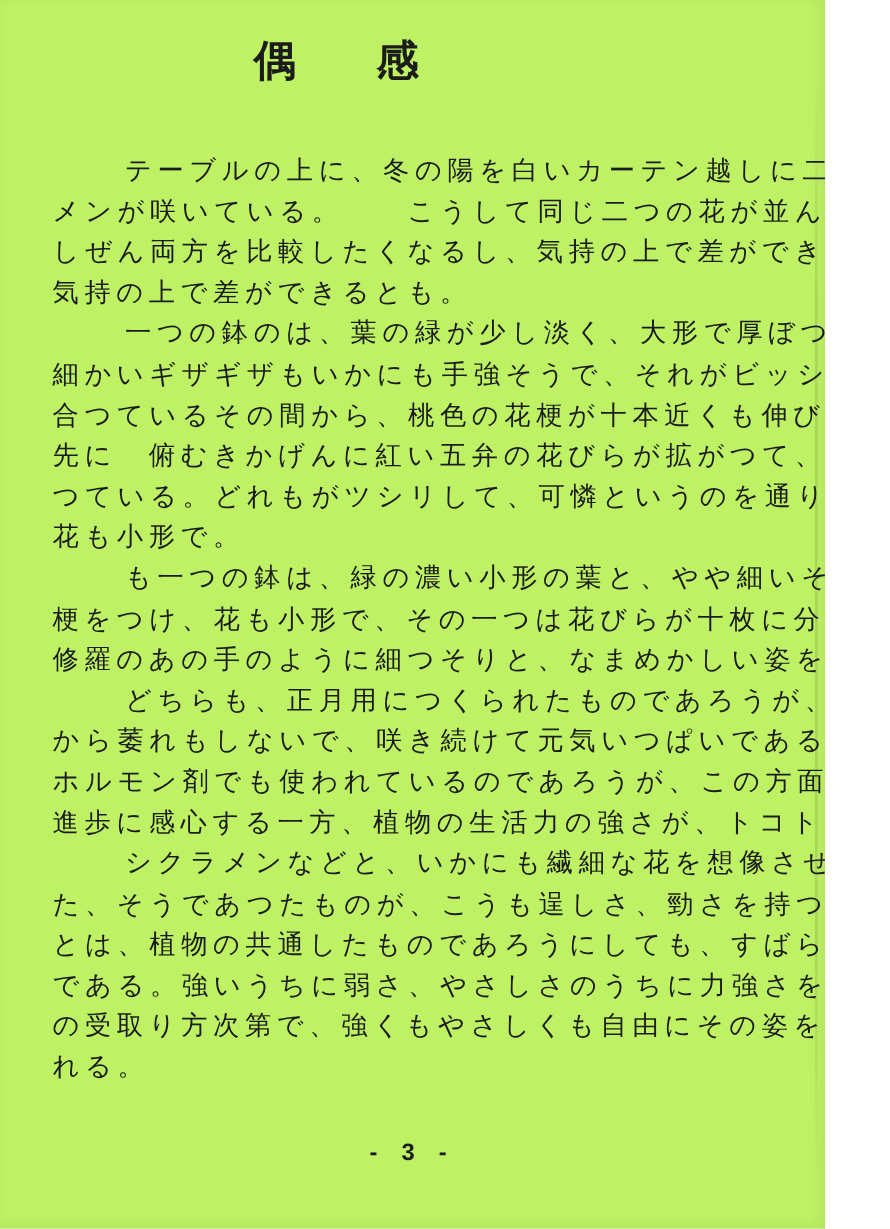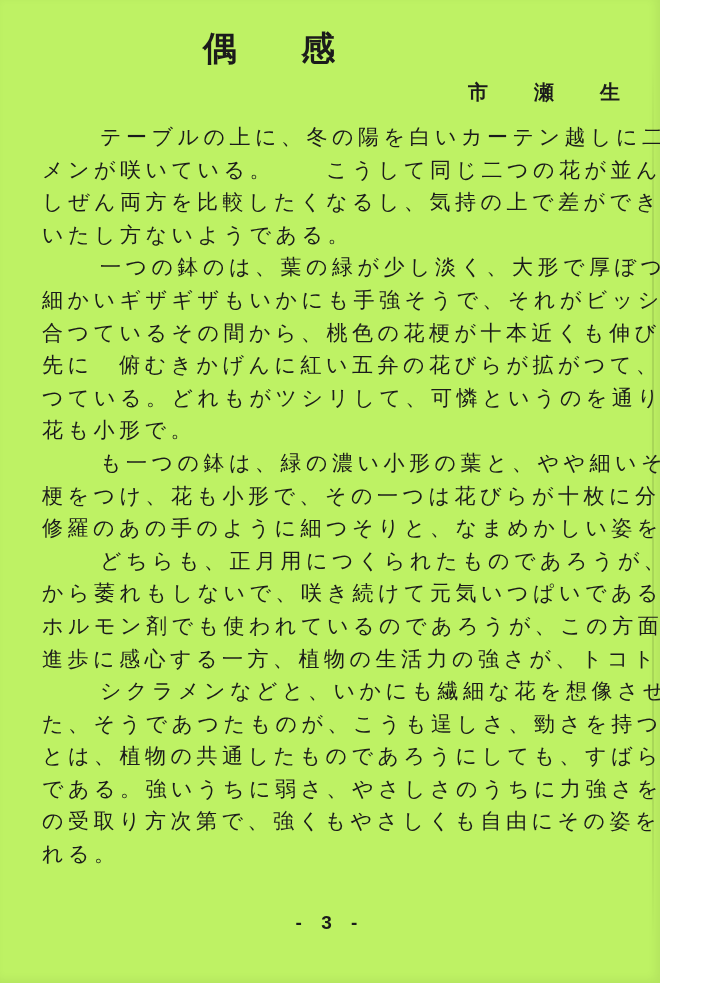--- a/index.html
+++ b/index.html
@@ -71,27 +71,26 @@
     font-weight: bold;
   }
 </style>
 </head>
 <body>
 
 <div class="page">
   <div class="scan-edge"></div>
 
   <div class="title">偶　感</div>
-  <div class="author">市　瀬　生</div>
 
   <div class="body-text">
     <div class="line indent">テーブルの上に、冬の陽を白いカーテン越しに二鉢のシクラ</div>
     <div class="line">メンが咲いている。　　こうして同じ二つの花が並んでいると、</div>
     <div class="line">しぜん両方を比較したくなるし、気持の上で差ができるとも、</div>
-    <div class="line">いたし方ないようである。</div>
+    <div class="line">気持の上で差ができるとも。</div>
     <div class="line indent">一つの鉢のは、葉の緑が少し淡く、大形で厚ぼつたく、緑の</div>
     <div class="line">細かいギザギザもいかにも手強そうで、それがビッシリ重なり</div>
     <div class="line">合つているその間から、桃色の花梗が十本近くも伸びて、その</div>
     <div class="line">先に　俯むきかげんに紅い五弁の花びらが拡がつて、そりかえ</div>
     <div class="line">つている。どれもがツシリして、可憐というのを通り越して強</div>
     <div class="line">花も小形で。</div>
     <div class="line indent">も一つの鉢は、緑の濃い小形の葉と、やや細いそして長い花</div>
     <div class="line">梗をつけ、花も小形で、その一つは花びらが十枚に分れて、阿</div>
     <div class="line">修羅のあの手のように細つそりと、なまめかしい姿をしている</div>
     <div class="line indent">どちらも、正月用につくられたものであろうが、花は初めつ</div>

